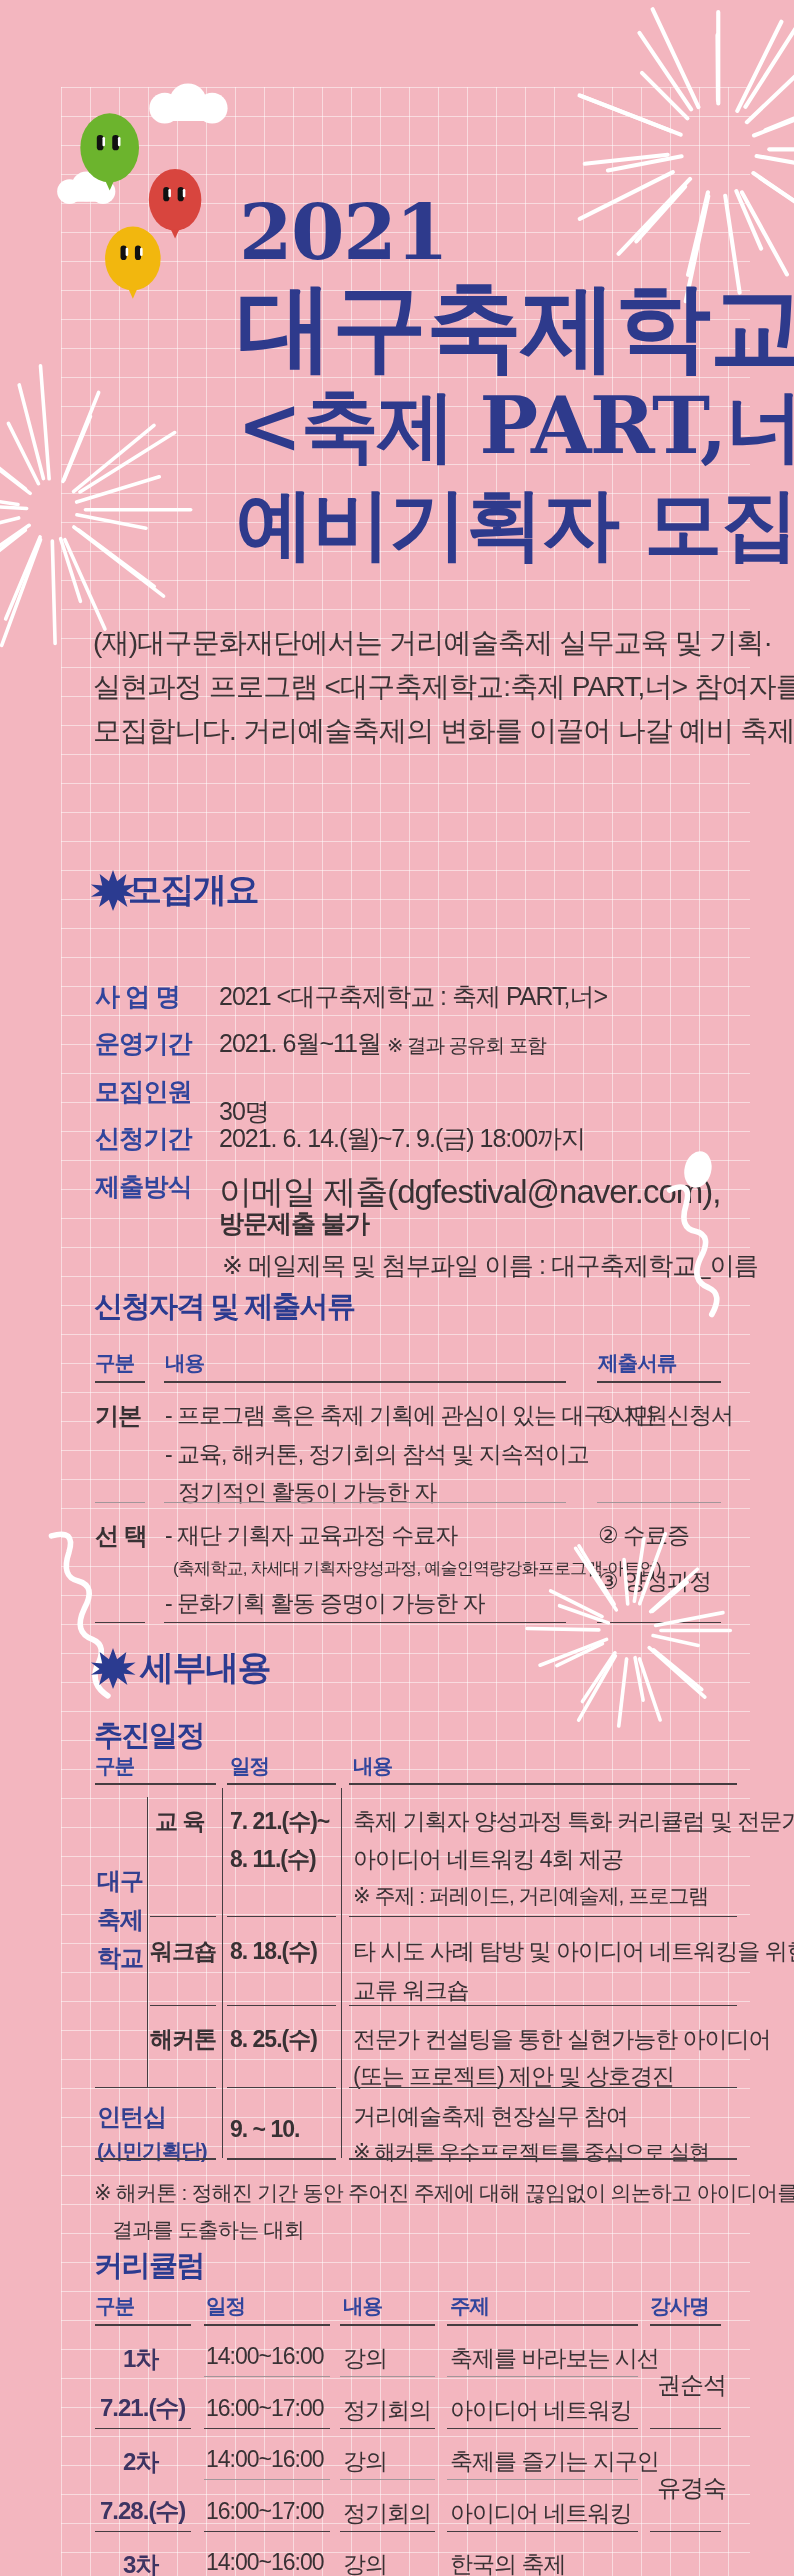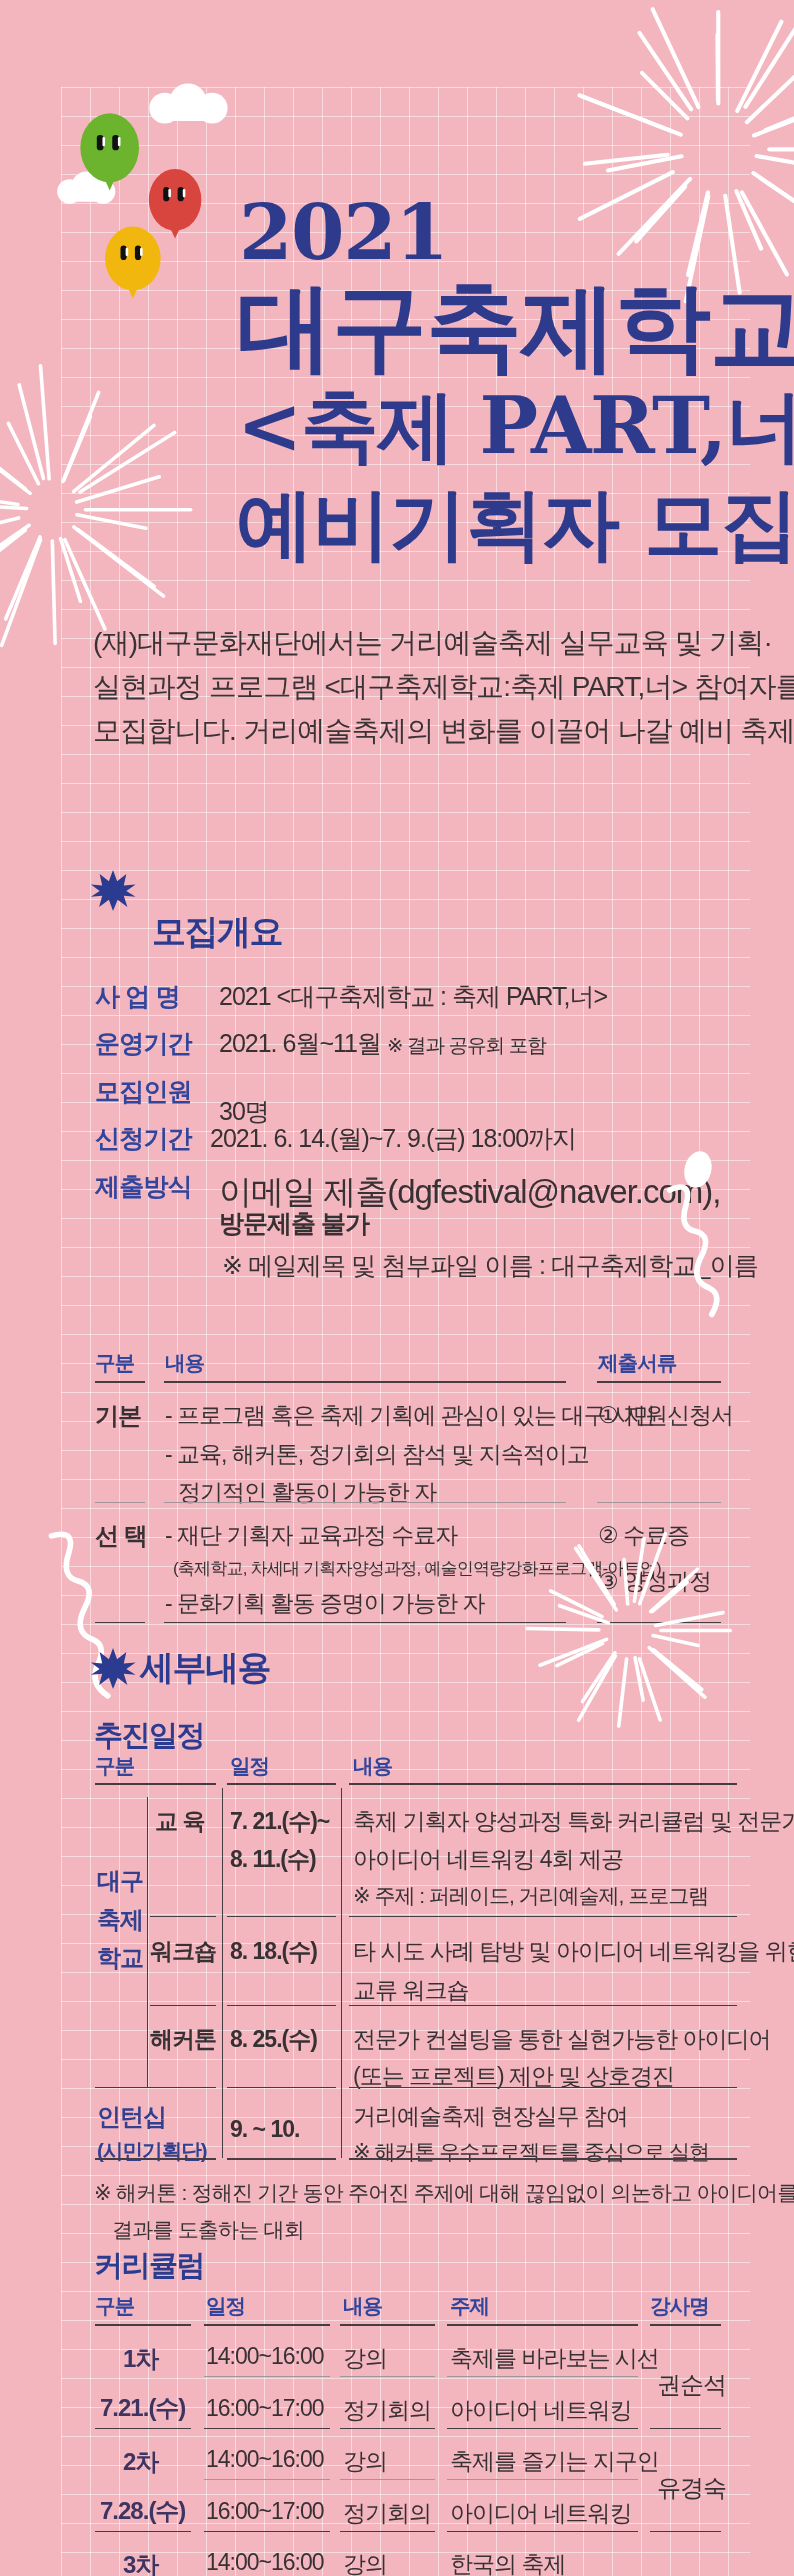--- a/index.html
+++ b/index.html
@@ -134,46 +134,47 @@
   <div class="t title" style="left:237px;top:375px;font-size:78px;">&lt;축제 PART,너&gt;</div>
   <div class="t title" style="left:236px;top:473px;font-size:78px;">예비기획자 모집</div>
 
   <div class="t" style="left:93px;top:624px;font-size:28px;">(재)대구문화재단에서는  거리예술축제  실무교육  및  기획·</div>
   <div class="t" style="left:93px;top:668px;font-size:28px;">실현과정 프로그램 &lt;대구축제학교:축제 PART,너&gt; 참여자를</div>
   <div class="t" style="left:93px;top:712px;font-size:28px;">모집합니다. 거리예술축제의 변화를 이끌어 나갈 예비 축제</div>
 
   <svg class="abs" style="left:94px;top:870px;width:38px;height:38px;" viewBox="0 0 74 74" width="38" height="38">
     <polygon fill="#2b3b90" points="37,0 45,22 63,8 58,30 81,28 63,41 81,52 58,50 65,72 46,58 37,80 29,58 10,72 16,50 -6,52 11,41 -6,28 16,30 11,8 29,22"></polygon>
   </svg>
-  <div class="t h1" style="left:152px;top:867px;margin-top:42px;">모집개요</div>
+  <div class="t h1" style="left:128px;top:867px;">모집개요</div>
 
   <div class="t lbl" style="left:95px;top:980px;font-size:25px;">사 업 명</div>
   <div class="t td" style="left:219px;top:980px;font-size:25px;">2021 &lt;대구축제학교 : 축제 PART,너&gt;</div>
   <div class="t lbl" style="left:95px;top:1027px;font-size:25px;">운영기간</div>
   <div class="t td" style="left:219px;top:1027px;font-size:25px;">
     <span>2021. 6월~11월</span>
     <span style="font-size:19.6px;">※ 결과 공유회 포함</span>
   </div>
   <div class="t lbl" style="left:95px;top:1075px;font-size:25px;">모집인원</div>
   <div class="t td" style="left:219px;top:1075px;font-size:25px;margin-top:20px;">30명</div>
   <div class="t lbl" style="left:95px;top:1122px;font-size:25px;">신청기간</div>
-  <div class="t td" style="left:210px;top:1122px;font-size:25px;">2021. 6. 14.(월)~7. 9.(금) 18:00까지</div>
+  <div class="t td" style="left:219px;top:1122px;font-size:25px;">2021. 6. 14.(월)~7. 9.(금) 18:00까지</div>
   <div class="t lbl" style="left:95px;top:1170px;font-size:25px;">제출방식</div>
   <div class="t td" style="left:219px;top:1170px;font-size:33px;">이메일 제출(dgfestival@naver.com),</div>
   <div class="t td" style="left:219px;top:1207px;font-size:25px;font-weight:bold;">방문제출 불가</div>
   <div class="t note" style="left:222px;top:1249px;font-size:25px;">※ 메일제목 및 첨부파일 이름 : 대구축제학교_이름</div>
 
   <svg class="abs" style="left:649px;top:1149px;width:103px;height:185px;" viewBox="0 0 200 360" width="103" height="185">
     <ellipse cx="95" cy="40" rx="26" ry="36" fill="#fff" transform="rotate(14 95 40)"></ellipse>
     <path d="M40,80 q45,-20 32,28 q-14,46 18,52 q34,8 10,52 q-20,44 16,58 q28,12 6,52" fill="none" stroke="#fff" stroke-width="11" stroke-linecap="round"></path>
   </svg>
   <svg class="abs" style="left:31px;top:1525px;width:82px;height:196px;" viewBox="0 0 160 380" width="82" height="196">
     <path d="M40,20 q48,-14 34,32 q-16,48 18,56 q36,10 12,54 q-22,46 16,60 q30,12 8,54 q-12,34 22,56" fill="none" stroke="#fff" stroke-width="11" stroke-linecap="round"></path>
   </svg>
 
+  <div class="t h2" style="left:94px;top:1287px;">신청자격 및 제출서류</div>
 
   <div class="t th" style="left:95px;top:1349px;">구분</div>
   <div class="t th" style="left:165px;top:1349px;">내용</div>
   <div class="t th" style="left:598px;top:1349px;">제출서류</div>
   <div class="rule" style="left:95px;top:1381px;width:50px;"></div>
   <div class="rule" style="left:164px;top:1381px;width:402px;"></div>
   <div class="rule" style="left:597px;top:1381px;width:124px;"></div>
 
   <div class="t td" style="left:95px;top:1400px;font-size:24px;font-weight:bold;">기본</div>
   <div class="t td" style="left:165px;top:1400px;">- 프로그램 혹은 축제 기획에 관심이 있는 대구 시민</div>

